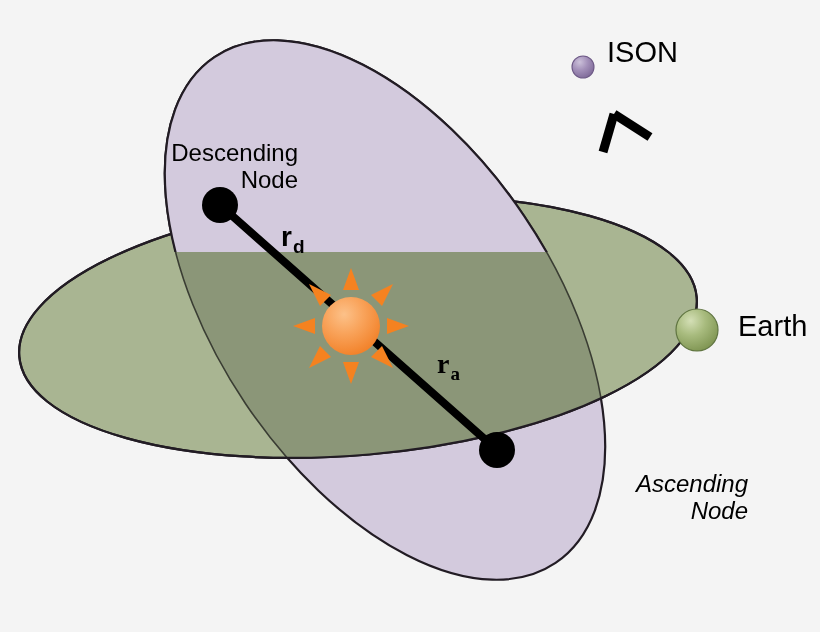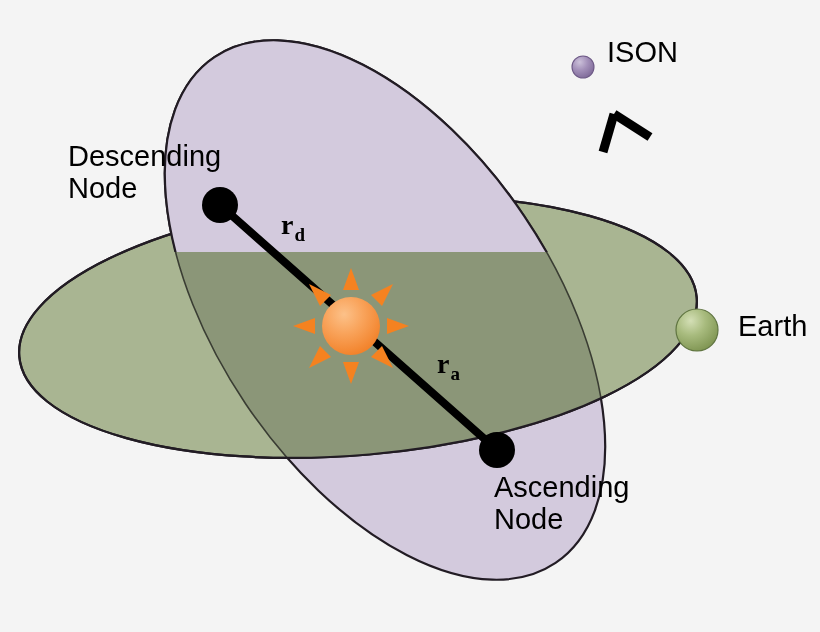--- a/index.html
+++ b/index.html
@@ -27,22 +27,22 @@
   .diagram-label {
     position: absolute;
     color: #000000;
     font-family: "Liberation Sans", sans-serif;
     font-weight: 400;
     white-space: nowrap;
     line-height: 1.12;
     user-select: none;
   }
   .node-label {
-    font-size: 29px;
-    text-align: left;
+    font-size: 24px;
+    text-align: right;
   }
   .body-label {
     font-size: 29px;
   }
   .radius-label {
     font-size: 28px;
     font-weight: 700;
   }
   .radius-label .sub {
     font-size: 19px;
@@ -51,36 +51,36 @@
     position: relative;
     top: 7px;
     left: 1px;
   }
   #label-descending-node {
     left: 68px;
     top: 140px;
     width: 230px;
   }
   #label-ascending-node {
-    left: 494px;
+    left: 518px;
     top: 471px;
     width: 230px;
+    font-style: italic;
   }
   #label-ison {
     left: 607px;
     top: 36px;
   }
   #label-earth {
     left: 738px;
     top: 310px;
   }
   #label-rd {
     left: 281px;
-    top: 209px;
-    font-family: Liberation Serif, serif;
+    top: 221px;
   }
   #label-ra {
     left: 437px;
     top: 348px;
     font-family: Liberation Serif, serif;
   }
 </style>
 </head>
 <body>
 

